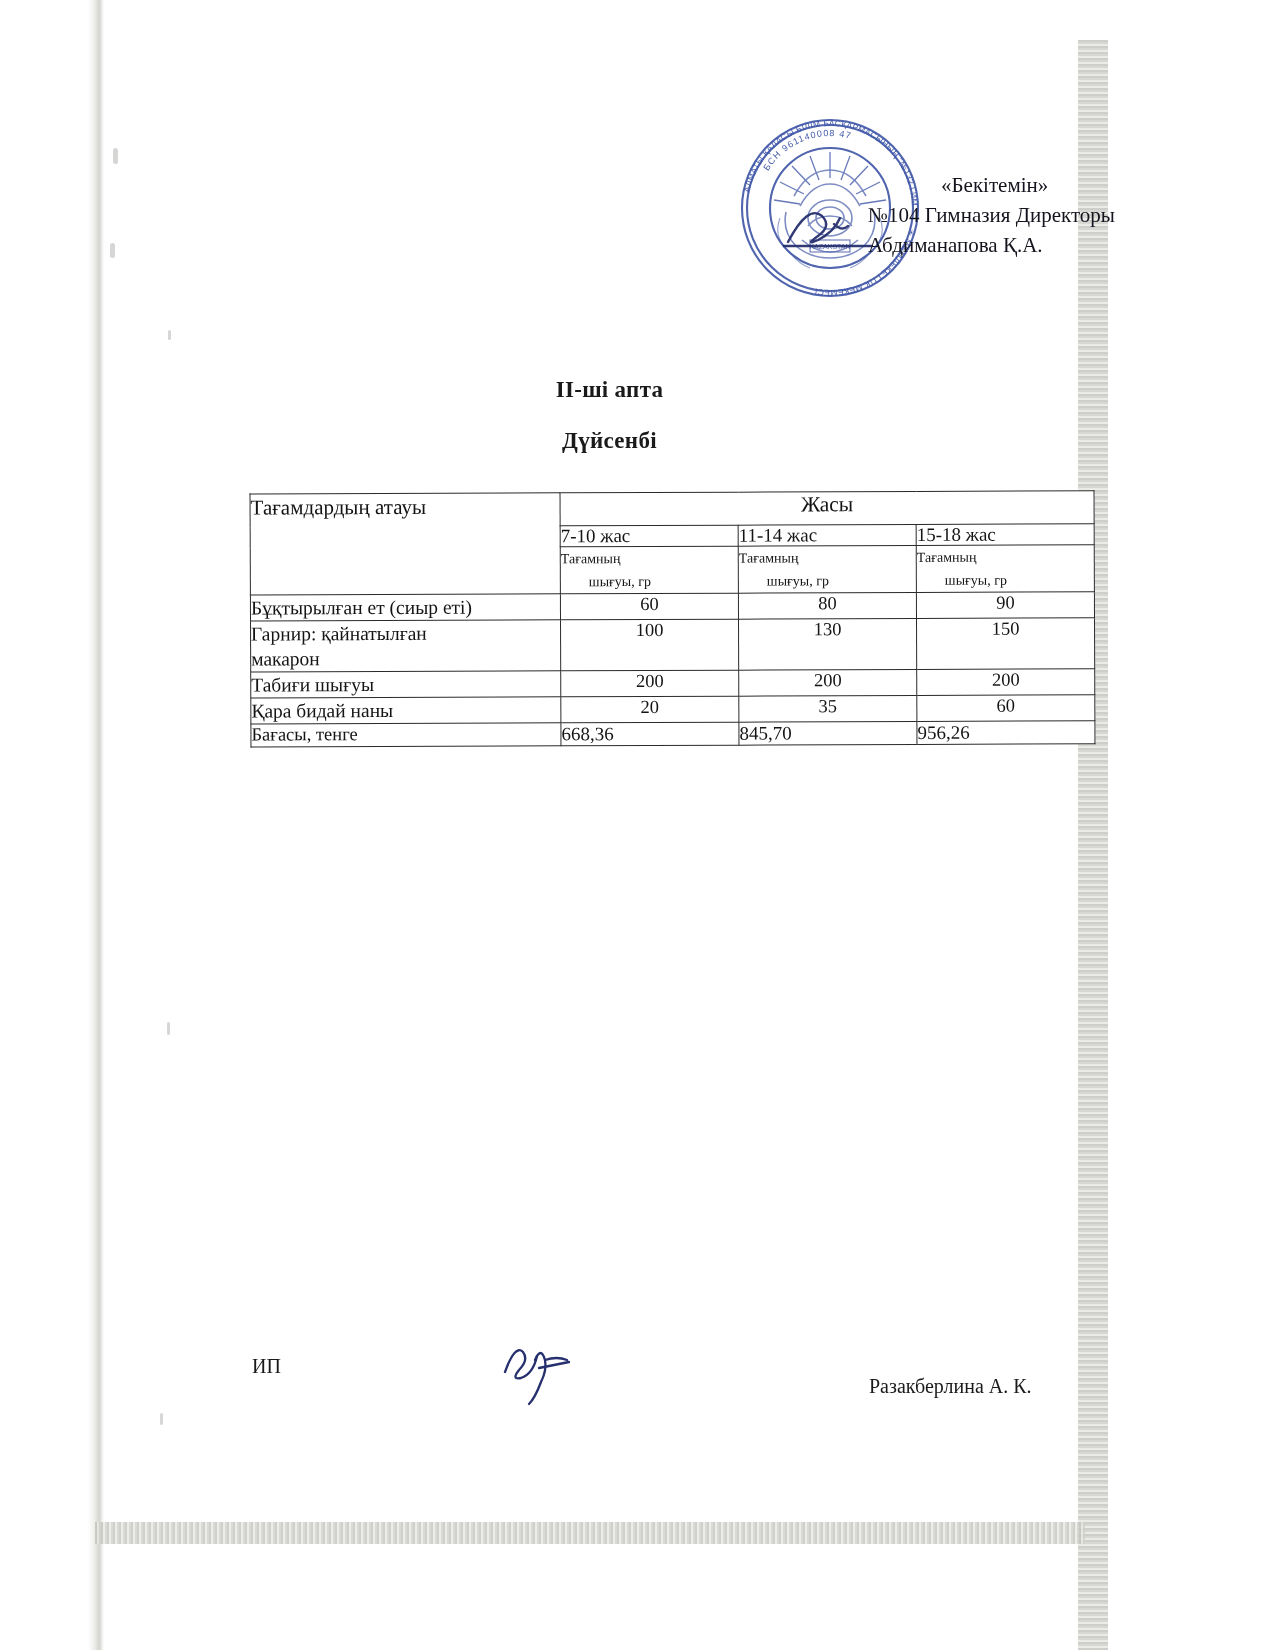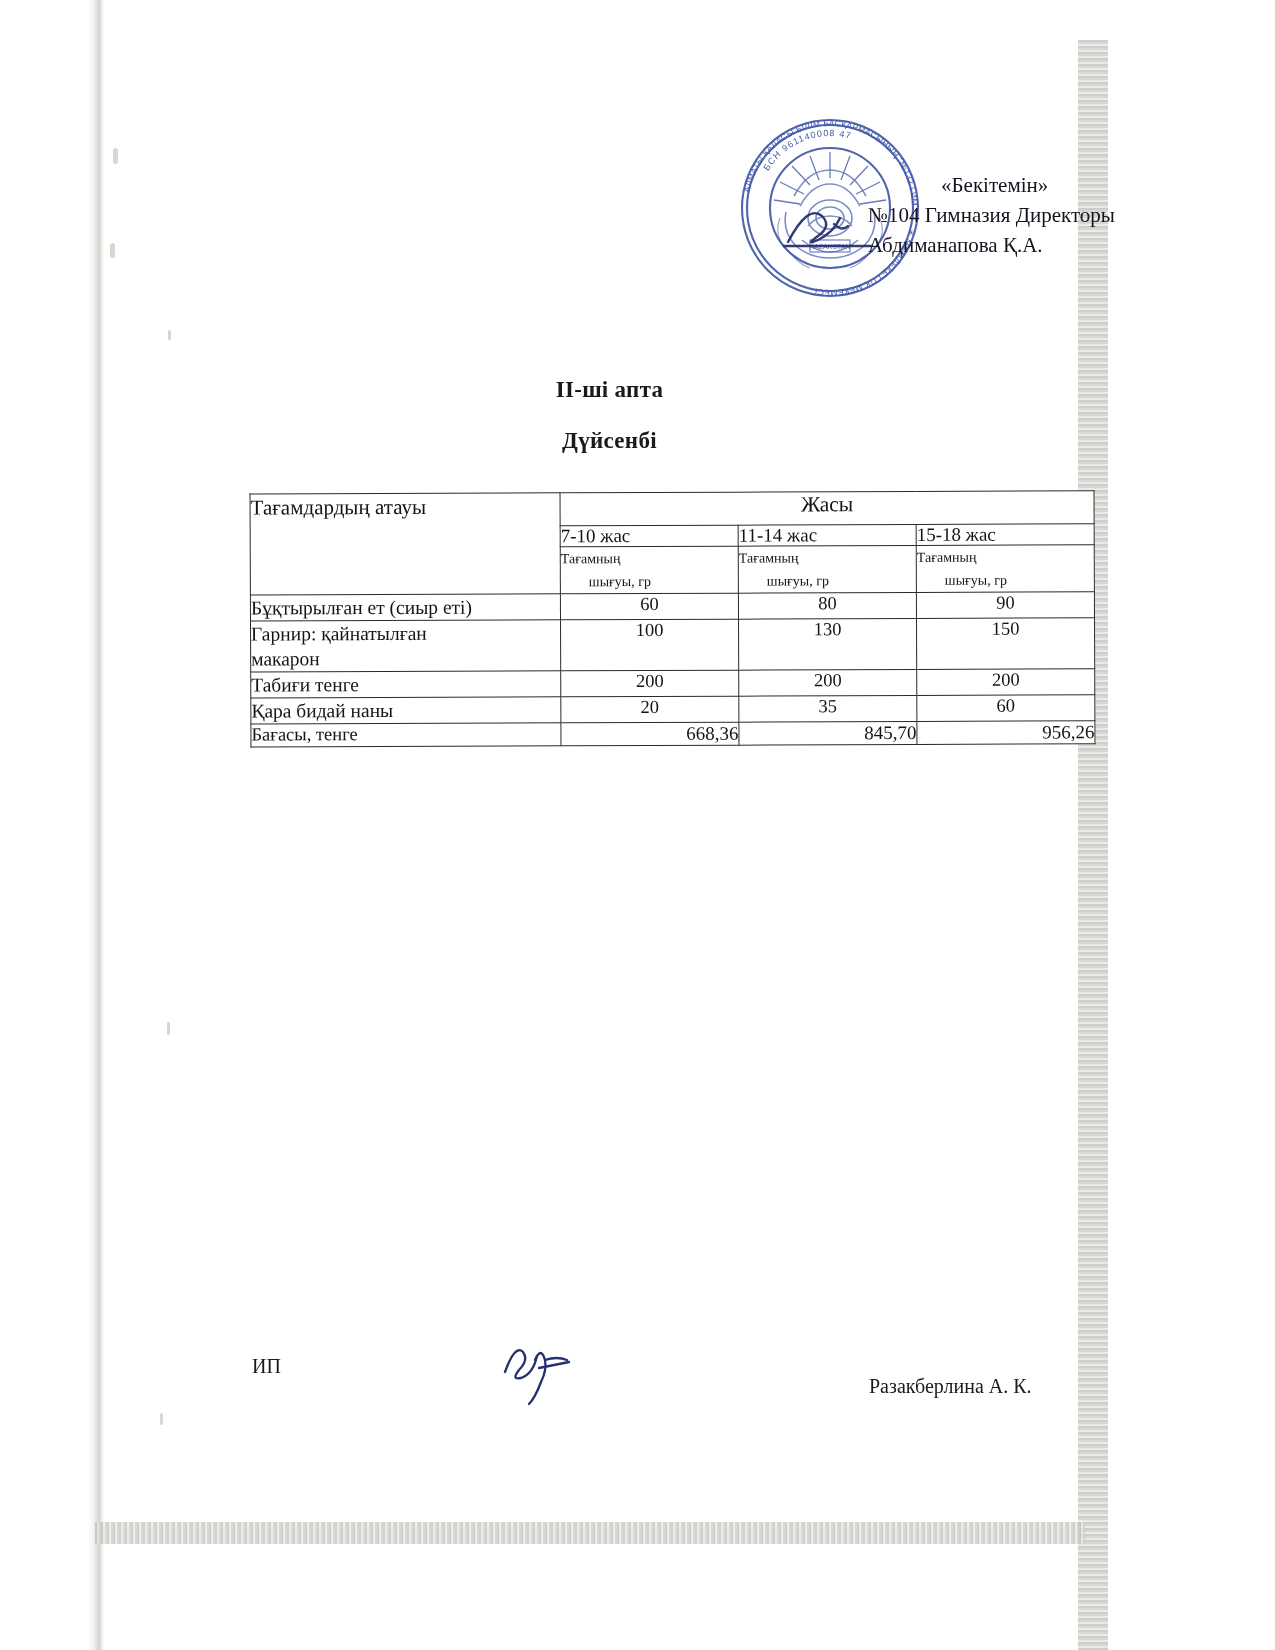--- a/index.html
+++ b/index.html
@@ -154,21 +154,21 @@
   .row-tall2 .dish-name { padding-bottom: 6px; }
 
   .price-name {
     font-size: 18.5px;
     font-weight: bold;
     padding: 6px 8px 7px 10px;
   }
   .price-val {
     font-size: 19px;
     font-weight: bold;
-    text-align: right;
+    text-align: left;
     padding: 7px 4px 7px 4px;
   }
   .price-val.skewed { padding-top: 12px; padding-bottom: 2px; }
 
   
   #footer-ip {
     position: absolute;
     left: 252px;
     top: 1355px;
     font-size: 20px;
@@ -332,21 +332,21 @@
             <span>Гарнир: қайнатылған</span>
             <span class="l2">макарон</span>
           </td>
           <td class="dish-val">100</td>
           <td class="dish-val">130</td>
           <td class="dish-val">150</td>
         </tr>
 
         <tr>
           <td class="dish-name">
-            <span>Табиғи тенге</span>
+            <span>Табиғи шығуы</span>
           </td>
           <td class="dish-val">200</td>
           <td class="dish-val">200</td>
           <td class="dish-val">200</td>
         </tr>
 
         <tr>
           <td class="dish-name">
             <span>Қара бидай наны</span>
           </td>

